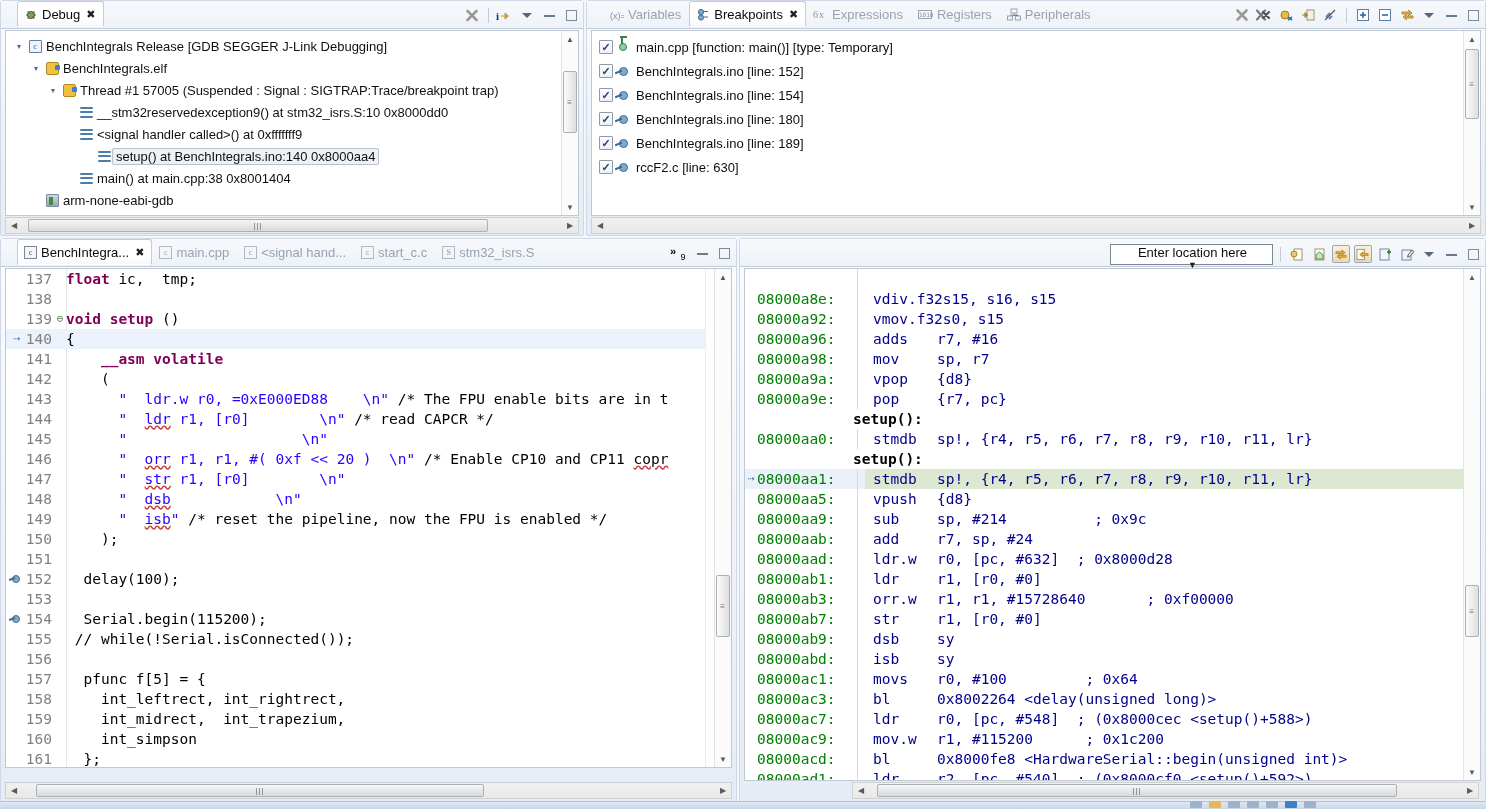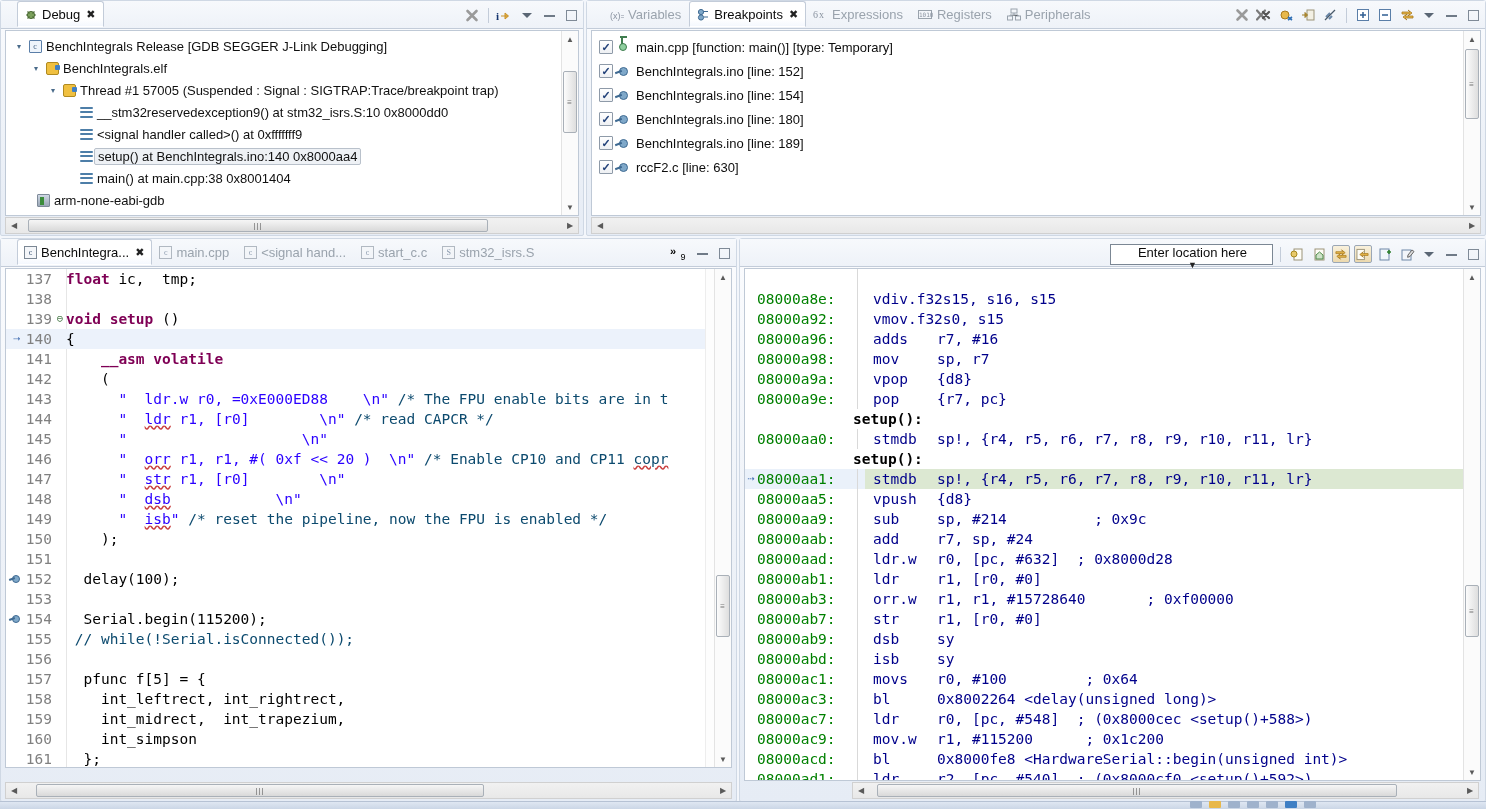--- a/index.html
+++ b/index.html
@@ -155,21 +155,21 @@
     overflow: hidden;
   }
   .cline { display: flex; height: 20px; white-space: pre; }
   .cmark { width: 14px; text-align:right; color:#4a74b5; font-size: 11px; flex: 0 0 14px; position: relative;}
   .cnum { width: 34px; text-align: right; color: #808080; flex: 0 0 34px; padding-right: 2px; }
   .cfold { width: 12px; flex: 0 0 12px; text-align: center; color:#4f7f4f; font-size: 11px;}
   .ctext { flex: 1; color: #000; }
   .cline.current { background: #ecf2fb; }
   .kw { color: #7f0055; font-weight: bold; }
   .str { color: #2a00ff; }
-  .cmt { color: #0c4a6e; }
+  .cmt { color: #000000; }
   .sq { text-decoration: underline; text-decoration-style: wavy; text-decoration-color: #c94040; }
   .bpdot{display:inline-block;width:8px;height:8px;border-radius:50%;background:#7fa8c9;border:1px solid #3f6a92;position:relative;vertical-align:middle;}
   .bpdot:before{content:"";position:absolute;left:-4px;top:2px;width:6px;height:2px;background:#3f6a92;transform:rotate(-20deg);}
 
   
   .dis {
     position: absolute; inset: 0;
     font-family: "DejaVu Sans Mono", monospace;
     font-size: 14.5px; line-height: 20px; overflow: hidden;
   }
@@ -288,43 +288,43 @@
             <span class="twist"></span>
             <span class="ticon">
               <span class="icon-stack">
                 <i></i>
                 <i></i>
                 <i></i>
               </span>
             </span>
             <span class="tlabel">&lt;signal handler called&gt;() at 0xfffffff9</span>
           </div>
+          <div class="trow" style="padding-left:75px">
+            <span class="twist"></span>
+            <span class="ticon">
+              <span class="icon-stack">
+                <i></i>
+                <i></i>
+                <i></i>
+              </span>
+            </span>
+            <span class="tlabel selected">setup() at BenchIntegrals.ino:140 0x8000aa4</span>
+          </div>
           <div class="trow" style="padding-left:57px">
             <span class="twist"></span>
             <span class="ticon">
               <span class="icon-stack">
                 <i></i>
                 <i></i>
                 <i></i>
               </span>
             </span>
-            <span class="tlabel selected">setup() at BenchIntegrals.ino:140 0x8000aa4</span>
-          </div>
-          <div class="trow" style="padding-left:57px">
-            <span class="twist"></span>
-            <span class="ticon">
-              <span class="icon-stack">
-                <i></i>
-                <i></i>
-                <i></i>
-              </span>
-            </span>
             <span class="tlabel">main() at main.cpp:38 0x8001404</span>
           </div>
-          <div class="trow" style="padding-left:14px">
+          <div class="trow" style="padding-left:23px">
             <span class="twist"></span>
             <span class="ticon">
               <span class="icon-gdb"></span>
             </span>
             <span class="tlabel">arm-none-eabi-gdb</span>
           </div>
         </div>
       <div class="vscroll">
         <div class="arrow">▲</div>
         <div class="vtrack">

